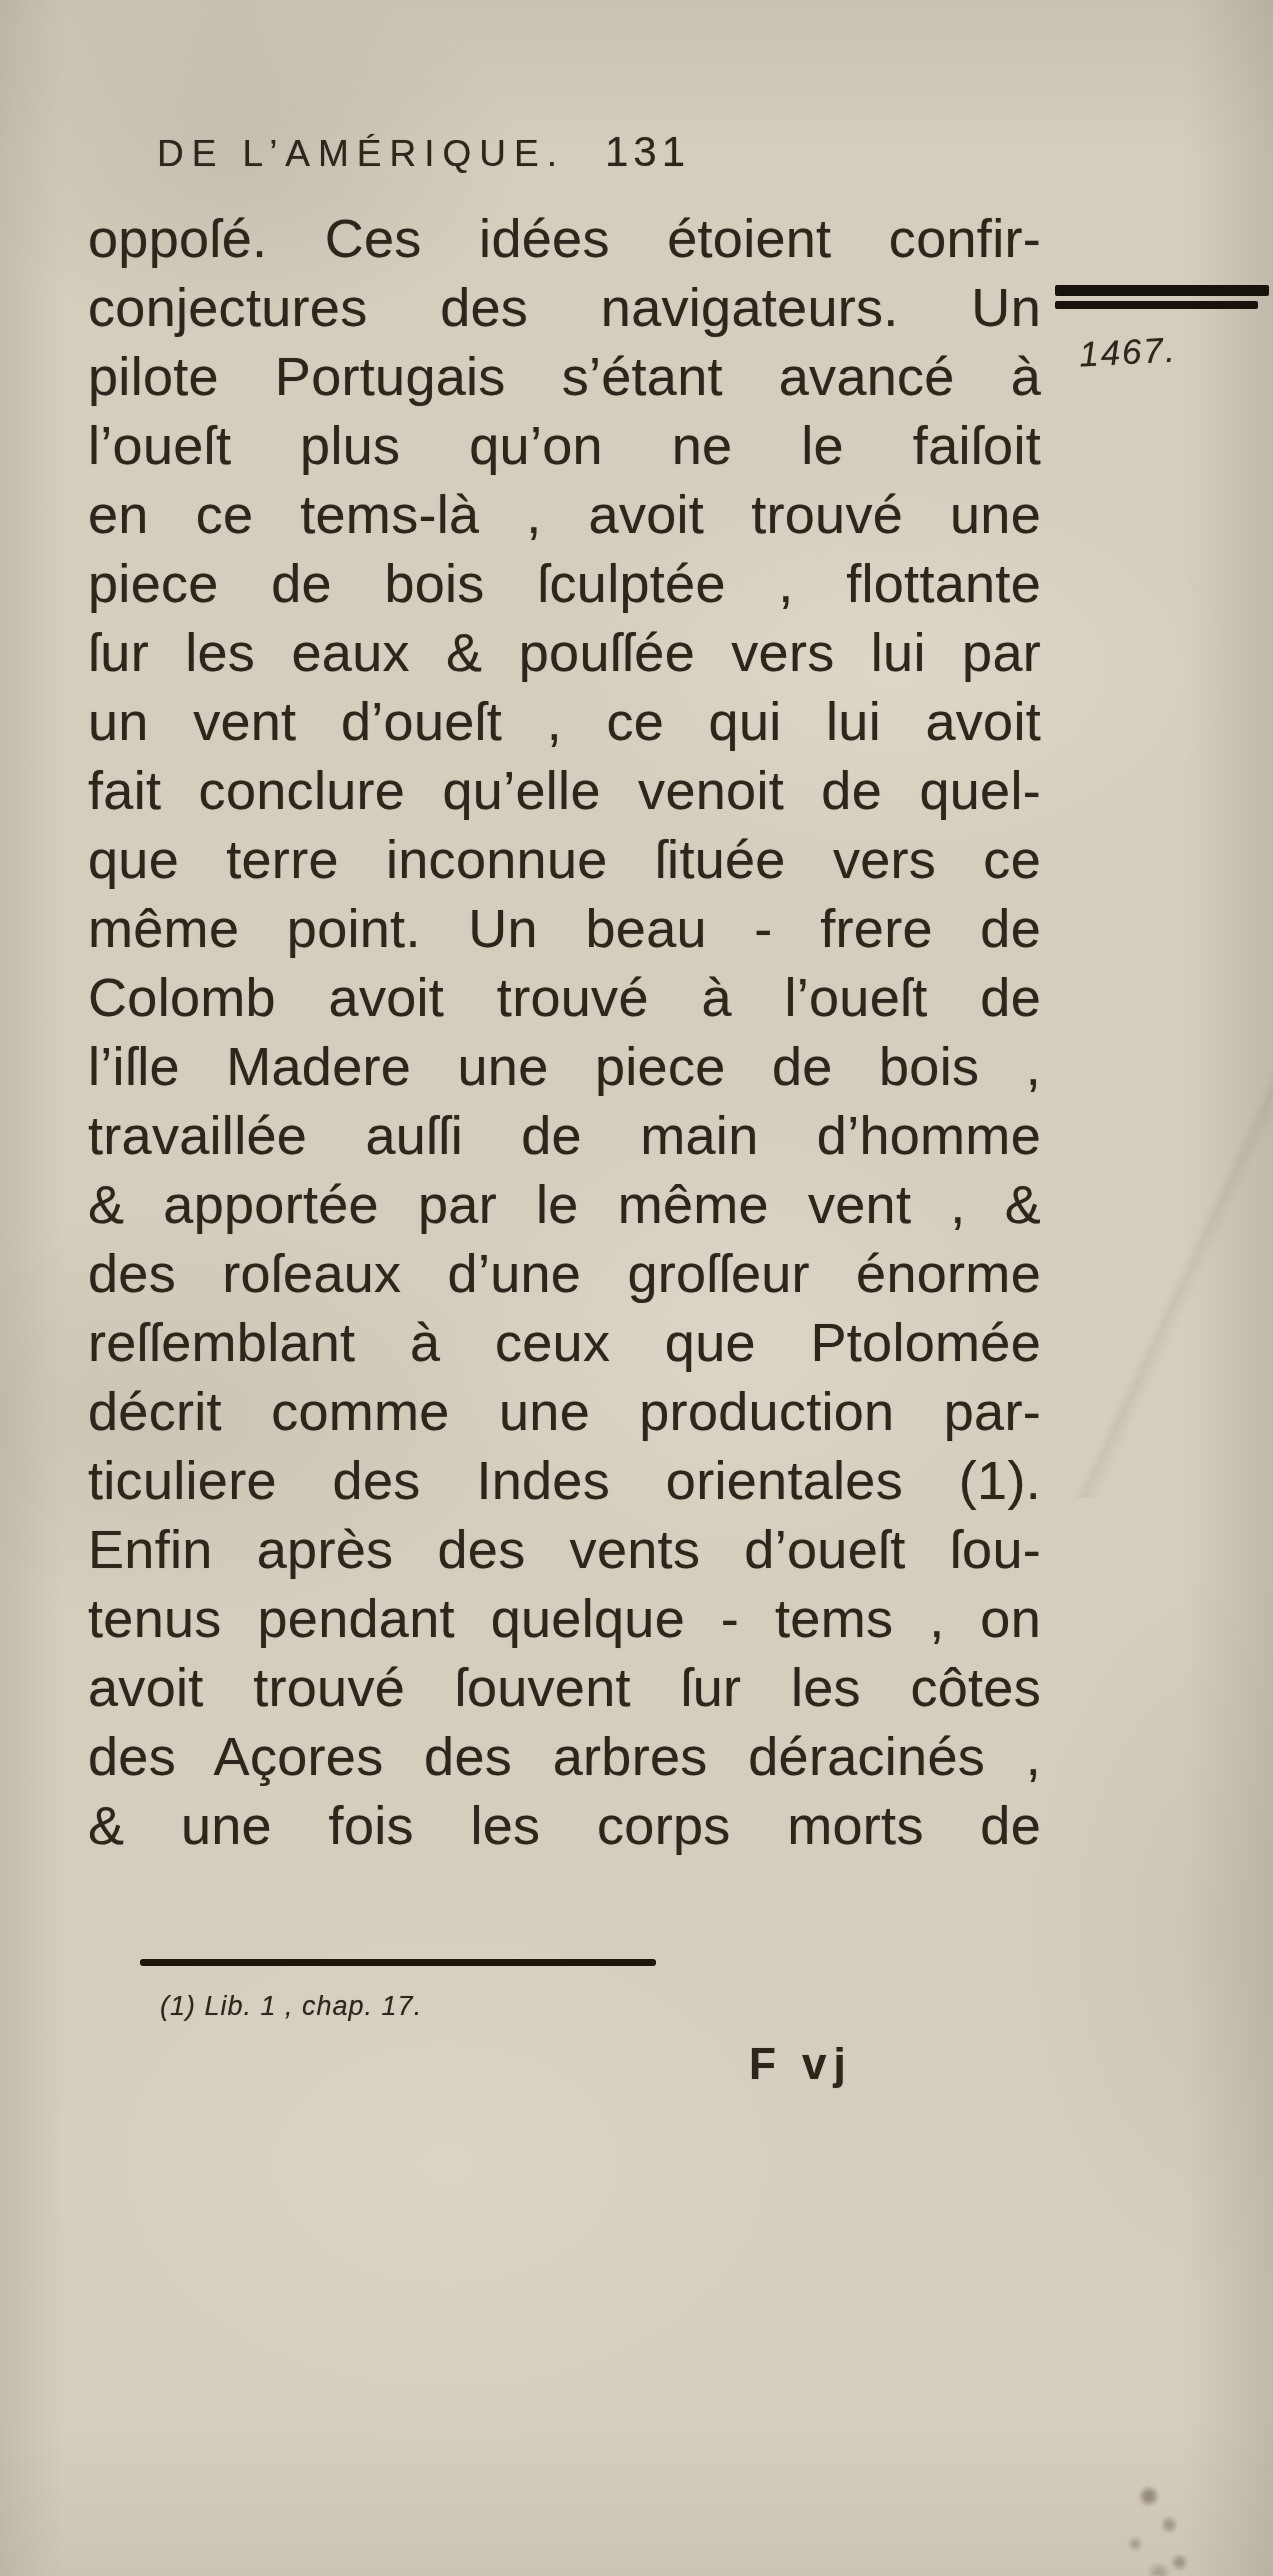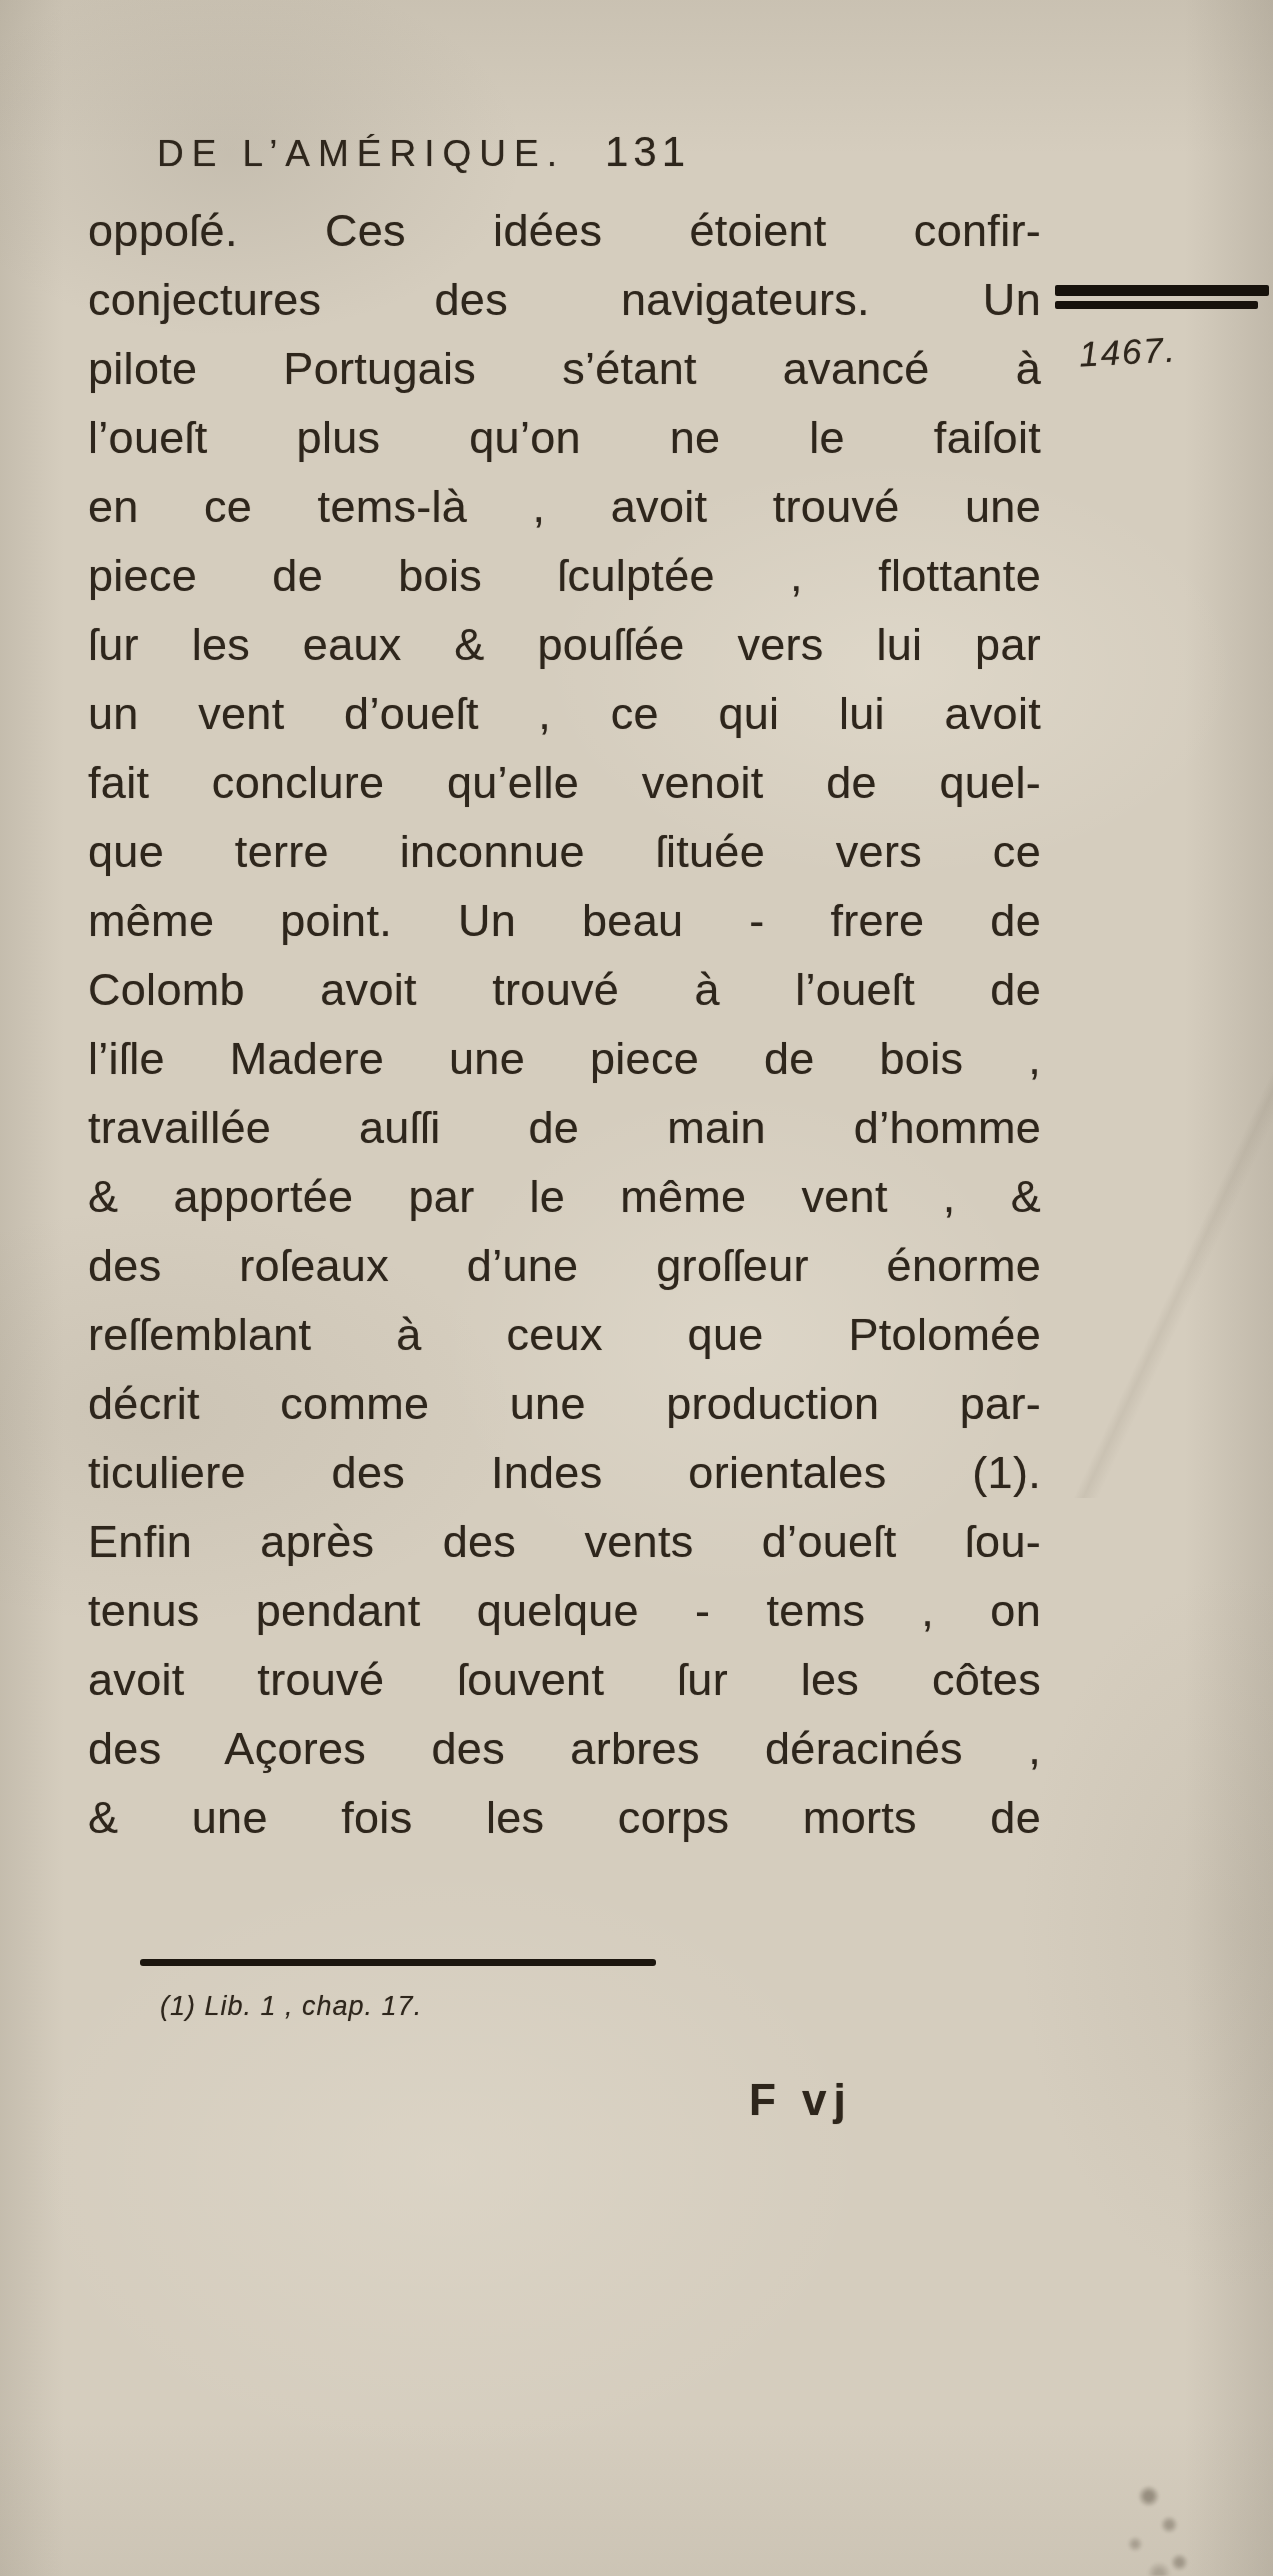--- a/index.html
+++ b/index.html
@@ -46,39 +46,39 @@
   .margin-rule i.r1{height:11px;}
   .margin-rule i.r2{height:8px;margin-top:5px;width:95%;}
   .margin-year{
     position:absolute;left:1079px;top:332px;
     font-style:italic;font-size:35px;letter-spacing:2px;
     transform:rotate(-3deg);
     text-shadow:0 0 1px rgba(40,32,22,0.4);
   }
   
   .body-text{
-    position:absolute;left:88px;top:196px;width:953px;
-    font-size:45px;line-height:69px;
+    position:absolute;left:88px;top:204px;width:953px;
+    font-size:54px;line-height:69px;
     text-shadow:0 0 1px rgba(40,32,22,0.35);
   }
   .line{
     height:69px;
     text-align:justify;
     -moz-text-align-last:justify;
     text-align-last:justify;
     letter-spacing:0.3px;
     white-space:nowrap;
   }
   
   .footnote-rule{position:absolute;left:140px;top:1959px;width:516px;height:7px;
     background:#1c160f;border-radius:3px;}
   .footnote{position:absolute;left:160px;top:1991px;font-style:italic;font-size:27px;
     letter-spacing:1px;text-shadow:0 0 1px rgba(40,32,22,0.4);}
   .signature{position:absolute;left:749px;top:2039px;font-size:44px;font-weight:700;
-    letter-spacing:7px;text-shadow:0 0 1px rgba(40,32,22,0.45);margin-top:36px;}
+    letter-spacing:7px;text-shadow:0 0 1px rgba(40,32,22,0.45);}
   
   .smudge{
     position:absolute;left:1074px;top:2462px;width:170px;height:114px;
     pointer-events:none;
     background:
       radial-gradient(circle at 44% 30%, rgba(58,48,34,0.38) 0 4px, transparent 11px),
       radial-gradient(circle at 56% 55%, rgba(58,48,34,0.30) 0 3px, transparent 9px),
       radial-gradient(circle at 36% 72%, rgba(58,48,34,0.26) 0 2px, transparent 8px),
       radial-gradient(circle at 62% 88%, rgba(58,48,34,0.30) 0 3px, transparent 9px),
       radial-gradient(circle at 50% 98%, rgba(58,48,34,0.22) 0 4px, transparent 12px);

